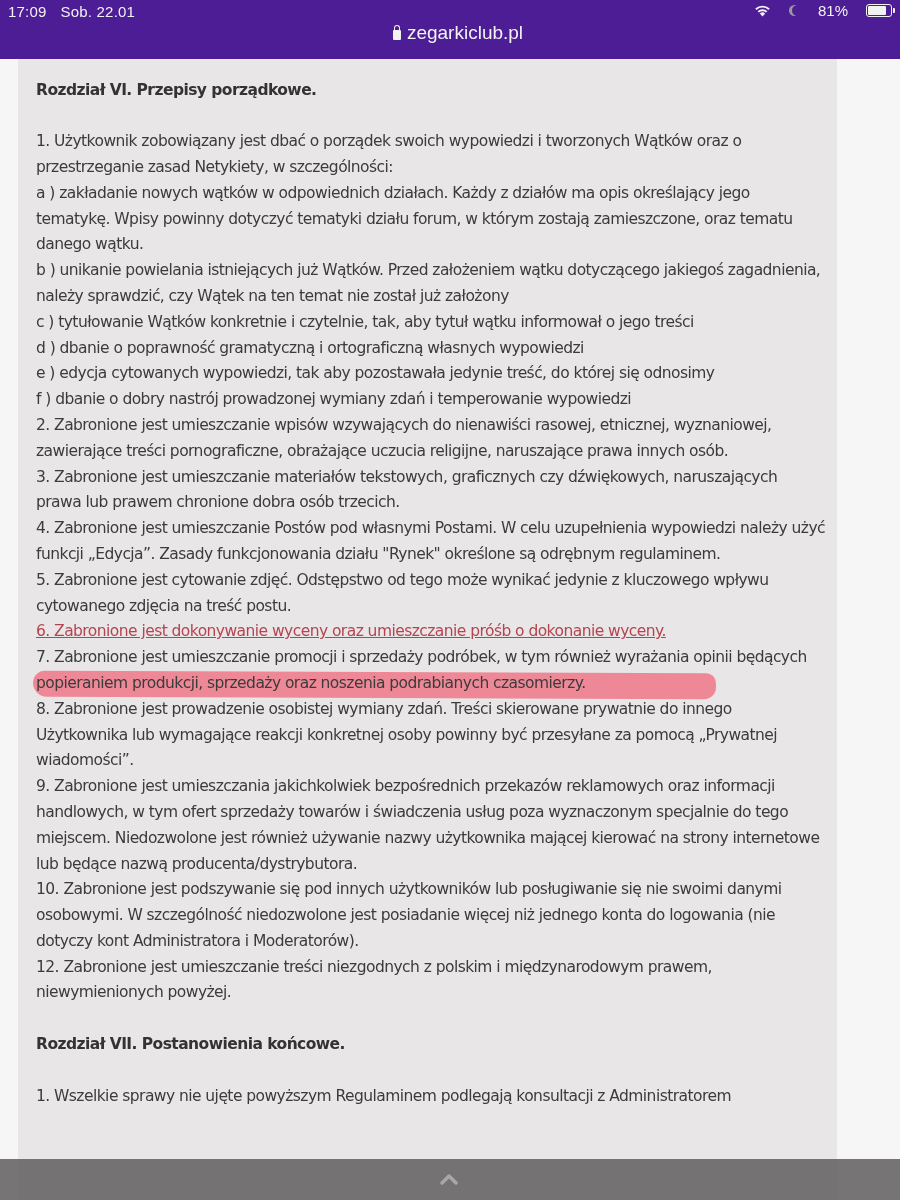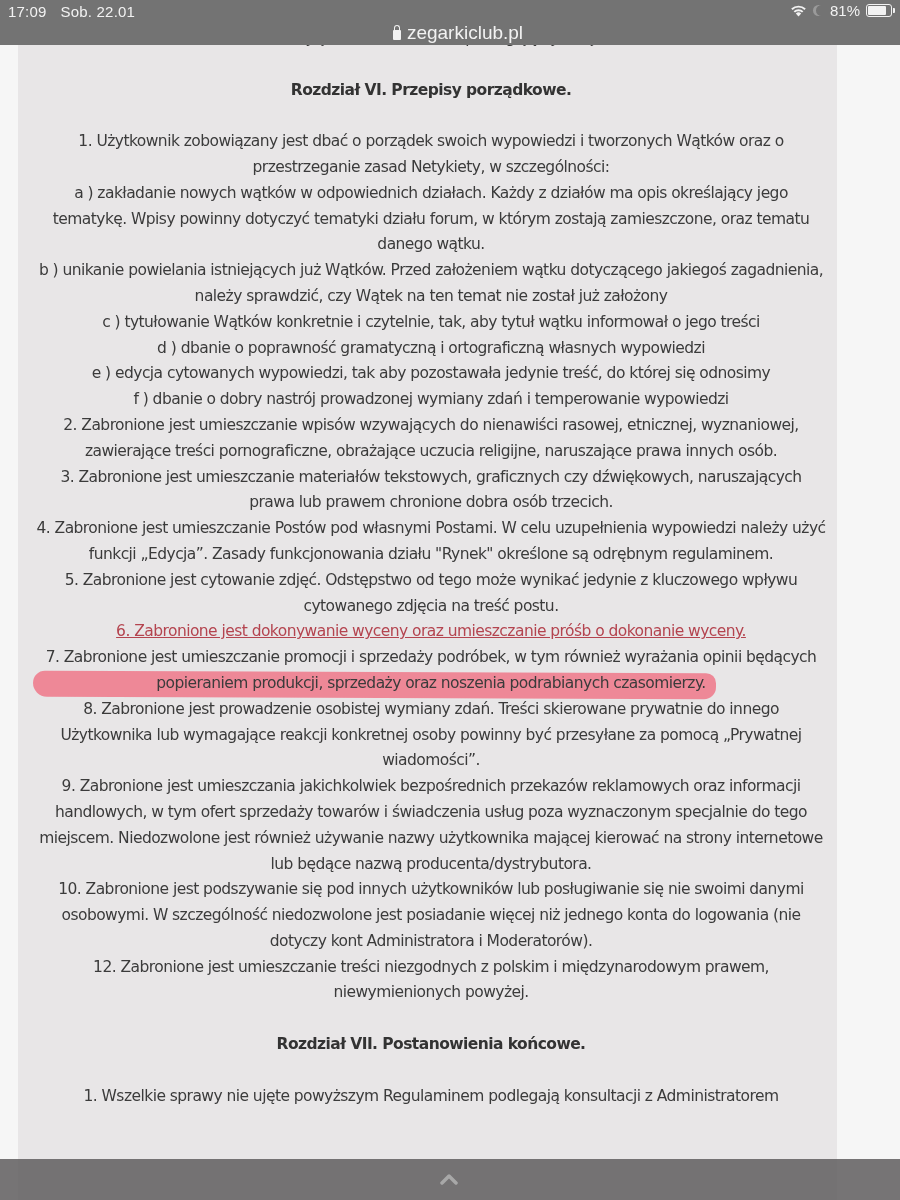--- a/index.html
+++ b/index.html
@@ -1,41 +1,41 @@
 <!DOCTYPE html>
 <html><head>
 <meta charset="utf-8">
 <style>
   * { margin: 0; padding: 0; box-sizing: border-box; }
   html, body { width: 900px; height: 1200px; overflow: hidden; background: #f6f6f6; }
   body { position: relative; font-family: "Liberation Sans", sans-serif; }
 
   .statusbar {
-    position: absolute; top: 0; left: 0; width: 900px; height: 45px;
-    background: #737373; color: #f2f2f2; z-index: 10;
+    position: absolute; top: 0; left: 0; width: 900px; height: 59px;
+    background: #4c1d95; color: #f2f2f2; z-index: 10;
   }
   .statusbar .time { position: absolute; left: 8px; top: 3px; font-size: 15px; letter-spacing: 0.2px; }
   .statusbar .time span { margin-right: 14px; }
-  .statusbar .right { position: absolute; right: 8px; top: 2px; display: flex; align-items: center; gap: 6px; font-size: 15px; }
+  .statusbar .right { position: absolute; right: 8px; top: 2px; display: flex; align-items: center; gap: 18px; font-size: 15px; }
   .statusbar .url { position: absolute; left: 16px; right: 0; top: 22px; text-align: center; font-size: 19px; }
   .lock { display: inline-block; width: 8px; height: 10px; background: #f2f2f2; border-radius: 1px; position: relative; margin-right: 6px; top: 1px; }
   .lock::before { content: ""; position: absolute; left: 1px; top: -5px; width: 6px; height: 6px; border: 1.5px solid #f2f2f2; border-bottom: none; border-radius: 3px 3px 0 0; box-sizing: border-box; }
   .battery { width: 26px; height: 13px; border: 1.5px solid #f2f2f2; border-radius: 3px; padding: 1px; position: relative; }
   .battery .fill { height: 100%; background: #f2f2f2; border-radius: 1px; }
   .battery::after { content: ""; position: absolute; right: -4px; top: 3px; width: 2px; height: 5px; background: #f2f2f2; border-radius: 0 1px 1px 0; }
   .moon { width: 11px; height: 11px; border-radius: 50%; box-shadow: -3px 0 0 0 #9a9a9a; transform: translateX(3px); }
 
   .panel {
     position: absolute; left: 18px; top: 0; width: 819px; height: 1200px;
     background: #e8e6e7;
   }
   .content {
     position: absolute; left: 36px; top: 26px; width: 790px;
     font-family: "DejaVu Sans", sans-serif; font-size: 15.5px; line-height: 25.8px;
-    color: #3b3b3b; letter-spacing: -0.55px; word-spacing: 0px; text-align: center;
+    color: #3b3b3b; letter-spacing: -0.55px; word-spacing: 0px;
   }
   .content p { margin: 0; }
   .content .heading { font-weight: bold; color: #333; }
   .gap { height: 25.8px; }
   .hl {
     position: relative; display: inline; color: #b4444f;
   }
   .hl-mark {
     position: absolute; left: 33px; top: 672px; width: 683px; height: 26px;
     background: rgba(240, 100, 120, 0.72); border-radius: 12px 10px 12px 14px;

